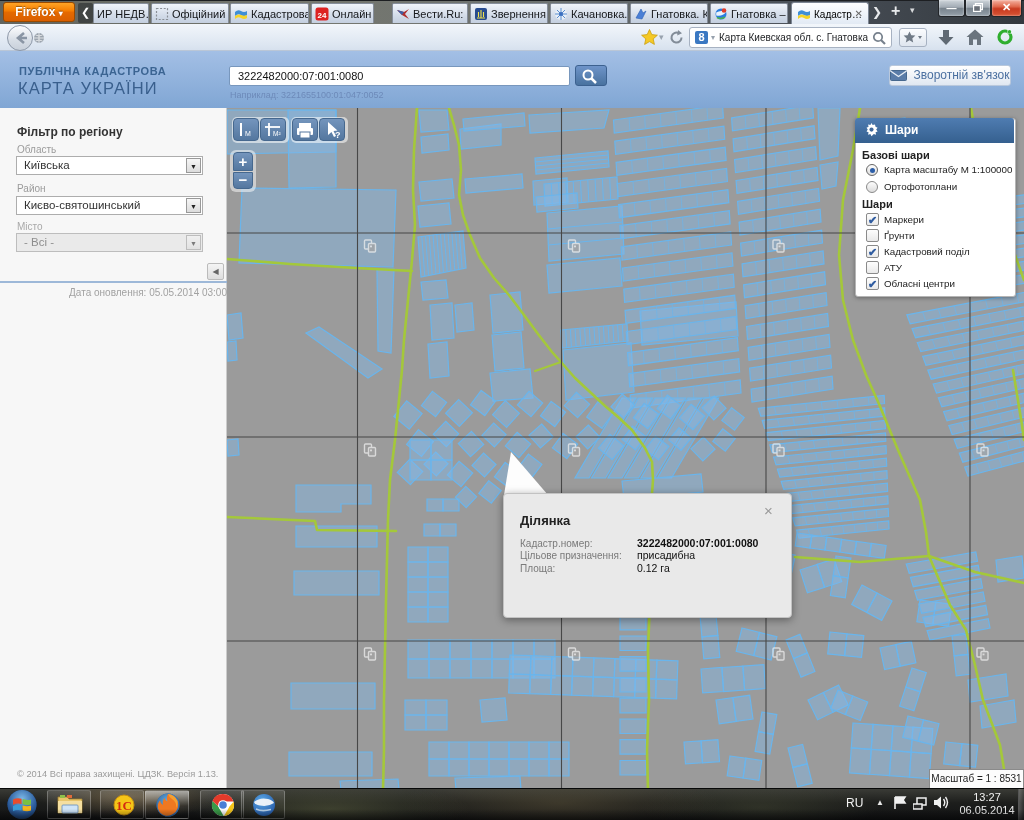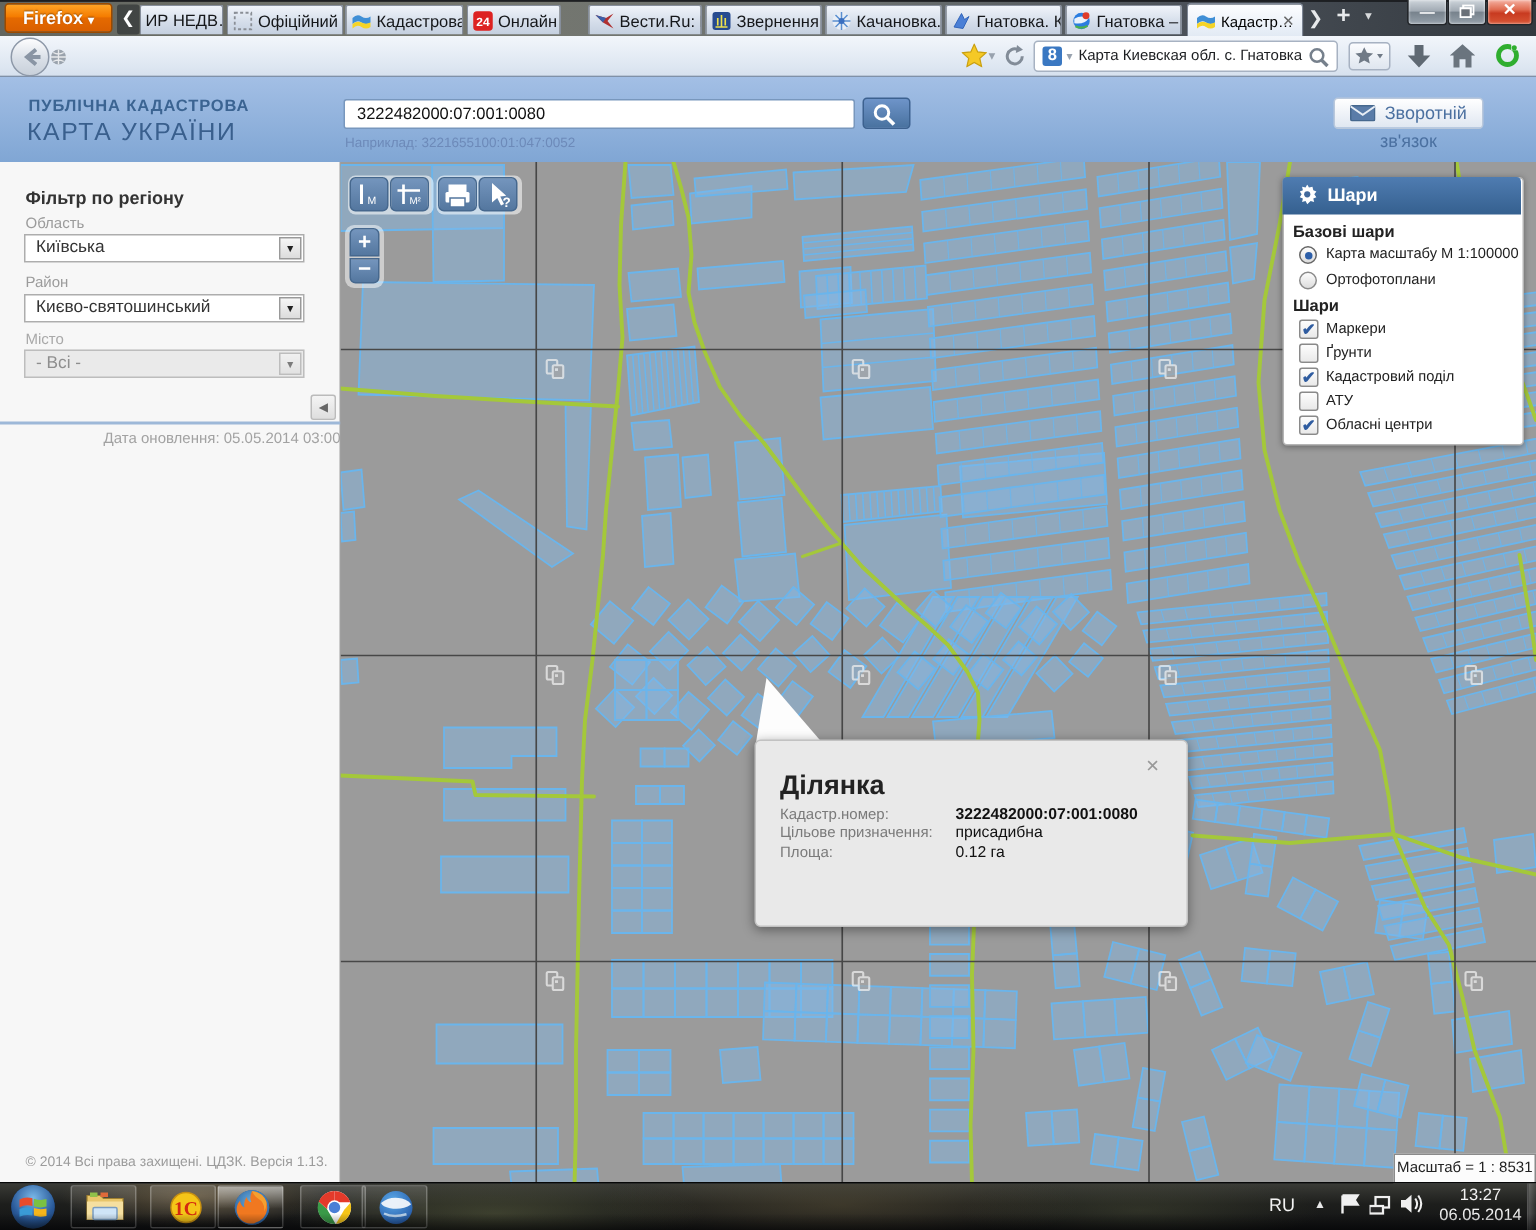--- a/index.html
+++ b/index.html
@@ -17,21 +17,21 @@
 #backb{position:absolute;left:7px;top:25px;width:26px;height:26px;border-radius:50%;background:linear-gradient(#fdfdfe,#d9dfe7 55%,#c8d0da);border:1px solid #8d98a8;z-index:3}
 #urlbar{position:absolute;left:22px;top:27px;width:662px;height:21px;background:#fff;border:1px solid #a7b2c2;border-radius:3px;font-size:11.5px;color:#7b8592;line-height:19px;padding-left:25px}
 #searchbar{position:absolute;left:689px;top:27px;white-space:nowrap;width:203px;height:21px;background:#fff;border:1px solid #a7b2c2;border-radius:3px;font-size:10px;color:#1c1e21;line-height:20px;padding-left:29px}
 
 #phead{position:absolute;left:0;top:51px;width:1024px;height:57px;background:linear-gradient(#a3bfe5,#80a6d4)}
 #ptitle1{position:absolute;left:19px;top:65px;font-size:11px;letter-spacing:.6px;color:#3b6492;font-weight:bold}
 #ptitle2{position:absolute;left:18px;top:79px;font-size:16.5px;letter-spacing:1.1px;color:#395f8d;font-weight:normal}
 #hsearch{position:absolute;left:229px;top:66px;width:341px;height:20px;background:#fff;border:1px solid #7897bd;border-radius:2px;font-size:11px;color:#111;line-height:18px;padding-left:8px}
 #hsbtn{position:absolute;left:575px;top:65px;width:32px;height:21px;background:linear-gradient(#6e94c9,#49729f);border:1px solid #3c618f;border-radius:3px}
 #hexample{position:absolute;left:230px;top:90px;font-size:9px;color:#6d8ab9}
-#fbbtn{position:absolute;left:889px;top:65px;width:100px;height:21px;background:linear-gradient(#ffffff,#e9eef5 70%,#dfe7f1);border:1px solid #b9c8dc;border-radius:3px;font-size:12px;color:#4b70a0;text-align:center;line-height:19px}
+#fbbtn{position:absolute;left:889px;top:65px;width:122px;height:21px;background:linear-gradient(#ffffff,#e9eef5 70%,#dfe7f1);border:1px solid #b9c8dc;border-radius:3px;font-size:12px;color:#4b70a0;text-align:center;line-height:19px}
 
 #sidebar{position:absolute;left:0;top:108px;width:227px;height:681px;background:#f7f7f7;border-right:1px solid #cccccc}
 .slabel{position:absolute;left:17px;font-size:10px;color:#9b9b9b}
 .sel{position:absolute;left:16px;width:187px;height:19px;background:#fff;border:1px solid #adadad;font-size:11.5px;color:#333;line-height:17px;padding-left:7px}
 .selarrow{position:absolute;right:1px;top:1px;width:15px;height:15px;background:linear-gradient(#f6f6f6,#dcdcdc);border:1px solid #999;font-size:7px;color:#222;text-align:center;line-height:15px}
 
 #map{position:absolute;left:227px;top:108px;width:797px;height:681px;background:#9b9b9b;overflow:hidden}
 
 #layers{position:absolute;left:855px;top:118px;width:161px;height:179px;background:#fff;border:1px solid #b5b5b5;border-radius:3px;box-shadow:0 1px 4px rgba(0,0,0,.35)}
 #layhead{position:absolute;left:0;top:0;width:159px;height:25px;background:linear-gradient(#4f7cb1,#35608f);border-radius:3px 3px 0 0;color:#fff;font-size:12px;font-weight:bold;line-height:25px;padding-left:30px}
@@ -646,21 +646,21 @@
     <div class="litem" style="top:246px">Кадастровий поділ</div>
   <div class="cb" style="top:261px"></div>
     <div class="litem" style="top:262px">АТУ</div>
   <div class="cb" style="top:277px">✔</div>
     <div class="litem" style="top:278px">Обласні центри</div>
 
   <svg class="abs" style="left:495px;top:448px" width="70" height="50">
       <polygon points="16,4 9,47 53,47" fill="#fdfdfd"></polygon>
     </svg>
   <div id="popup"></div>
-  <div class="abs" style="left:520px;top:513px;font-size:18px;font-weight:bold;color:#222">Ділянка</div>
+  <div class="abs" style="left:520px;top:513px;font-size:13px;font-weight:bold;color:#222">Ділянка</div>
   <div class="abs" style="left:764px;top:502px;font-size:15px;color:#999">×</div>
   <div class="abs" style="left:520px;top:538px;font-size:10px;font-weight:normal;color:#7a7a7a;line-height:12.3px">Кадастр.номер:<br>Цільове призначення:<br>Площа:</div>
   <div class="abs" style="left:637px;top:537px;font-size:10.5px;color:#111;line-height:12.3px"><b>3222482000:07:001:0080</b><br>присадибна<br>0.12 га</div>
 
   <div id="scalebox">Масштаб = 1 : 8531</div>
 
   <div id="taskbar"></div>
   <svg class="abs" style="left:5px;top:789px" width="34" height="31" viewBox="0 0 34 31">
 <circle cx="17" cy="15.5" r="14.5" fill="#1a3a6a"></circle>
 <circle cx="17" cy="15.5" r="14.5" fill="url(#orbg)"></circle>

